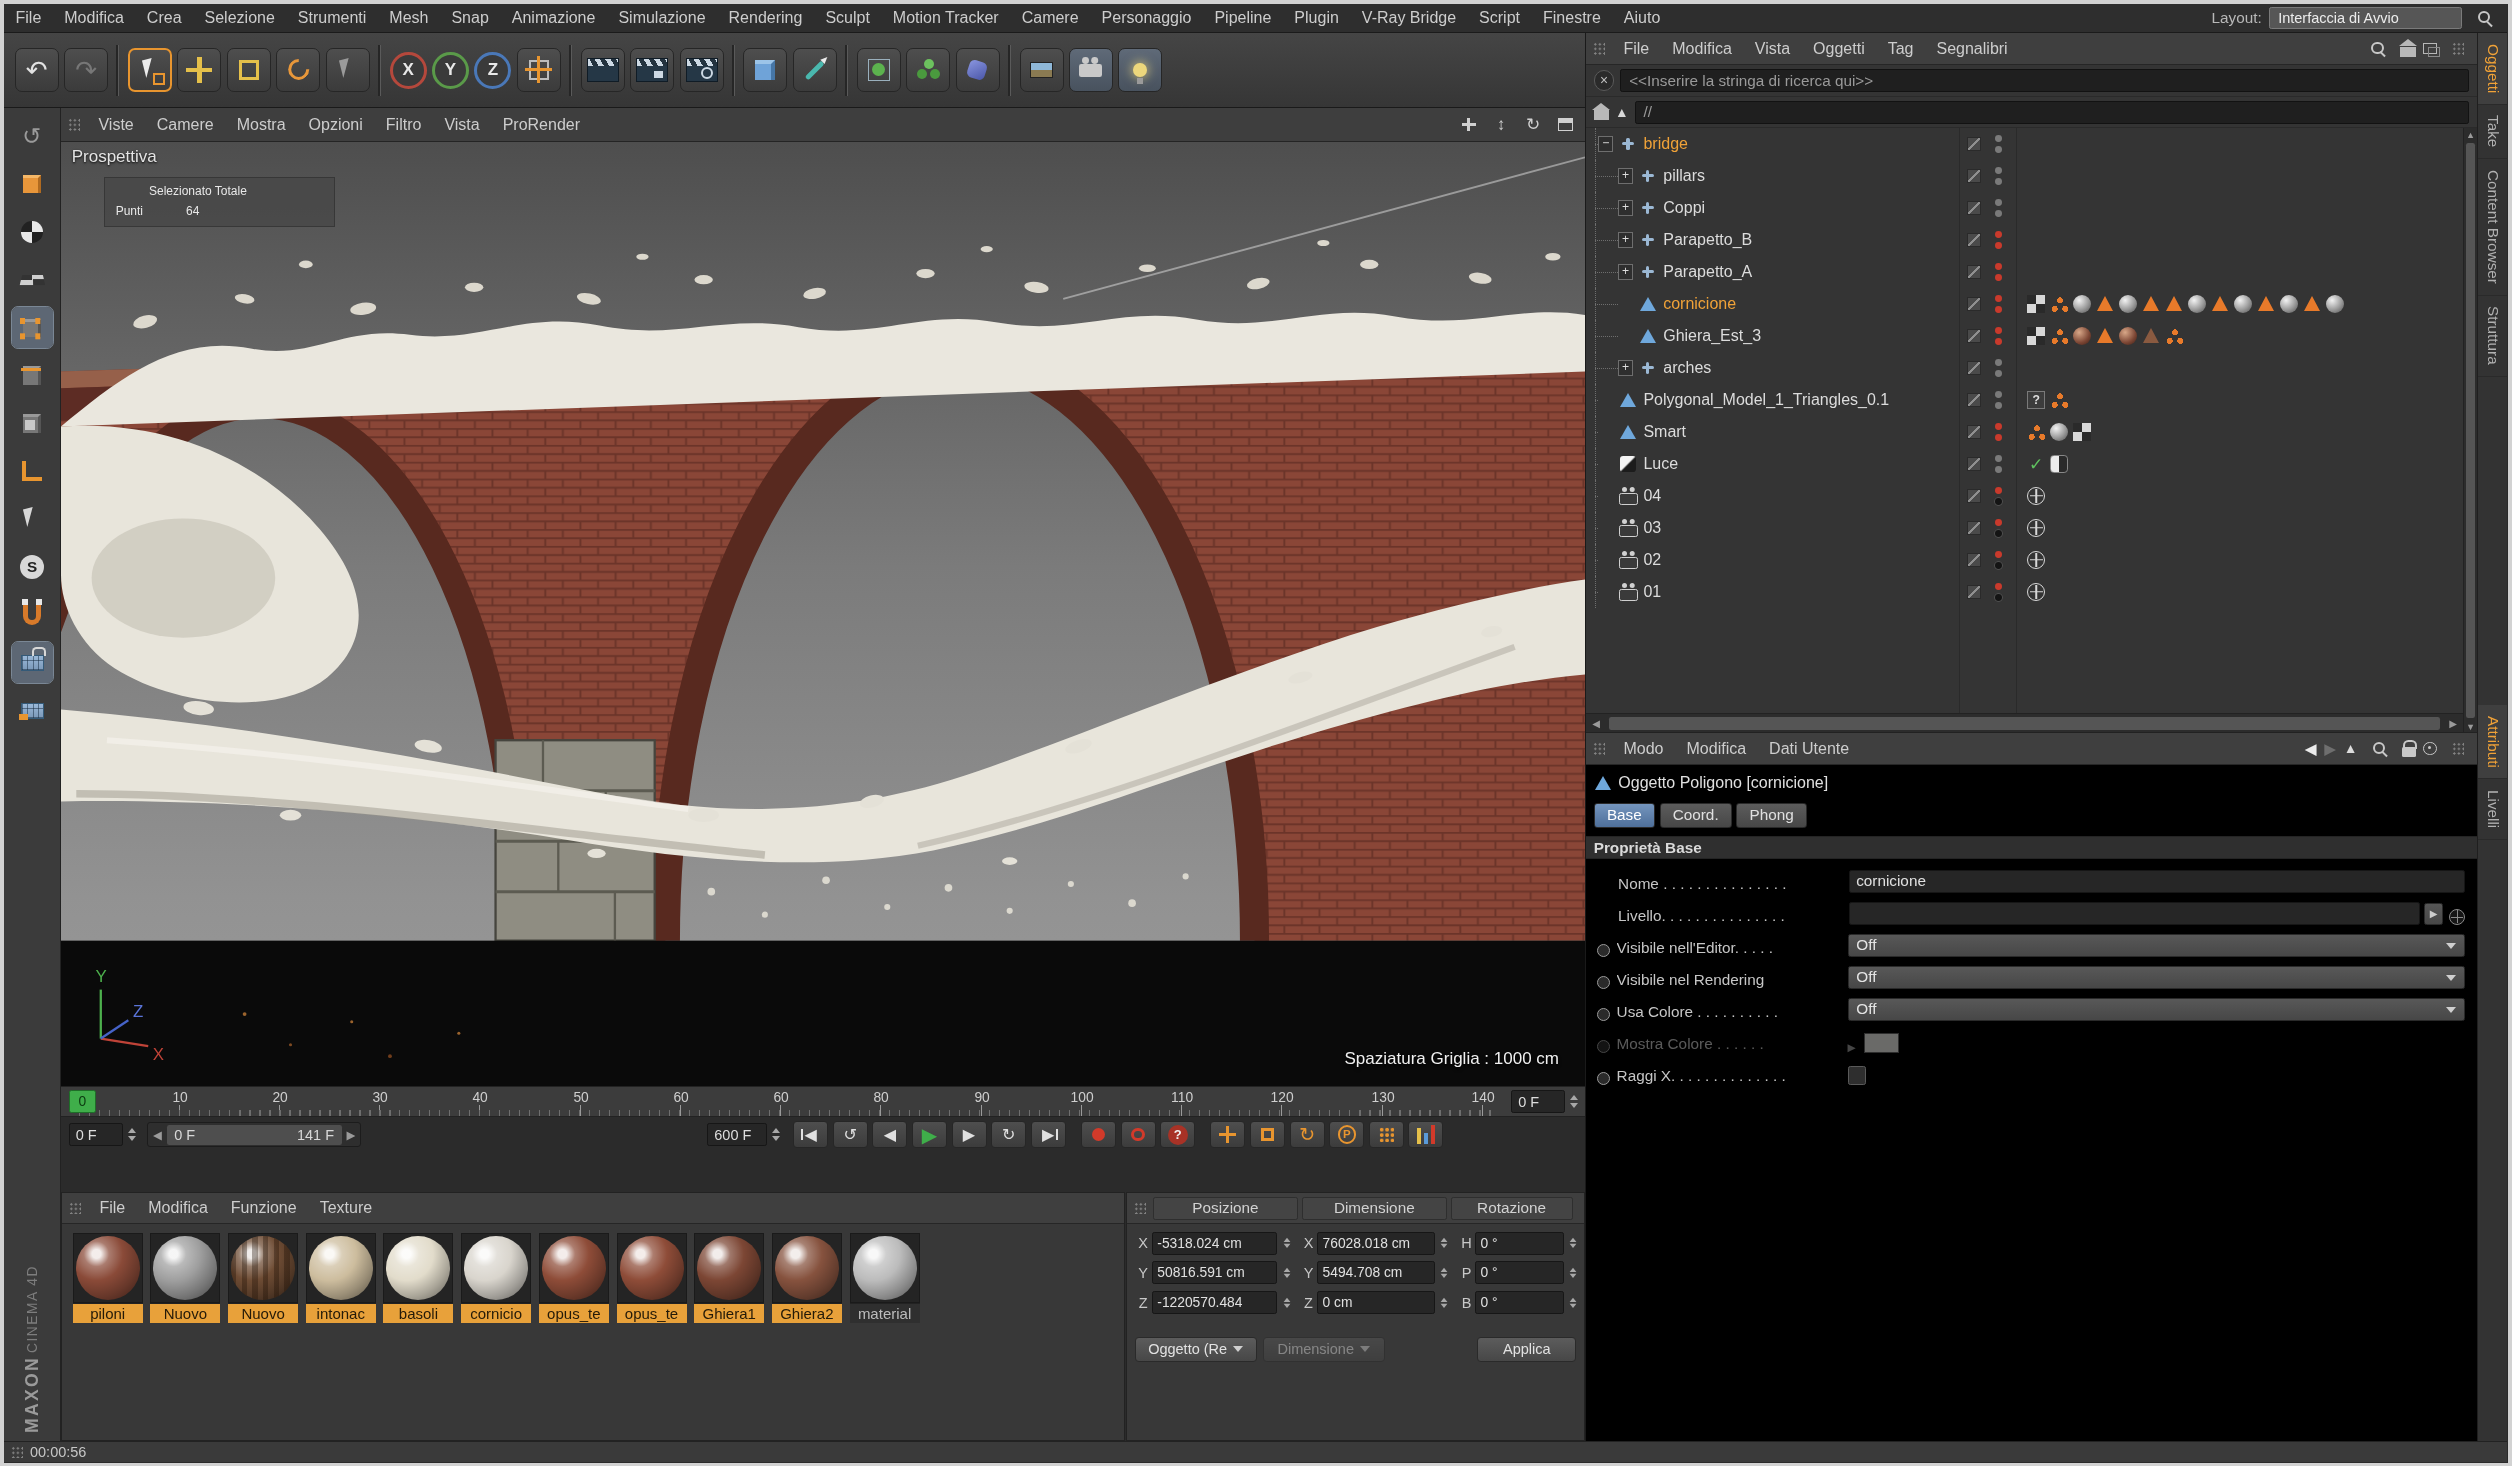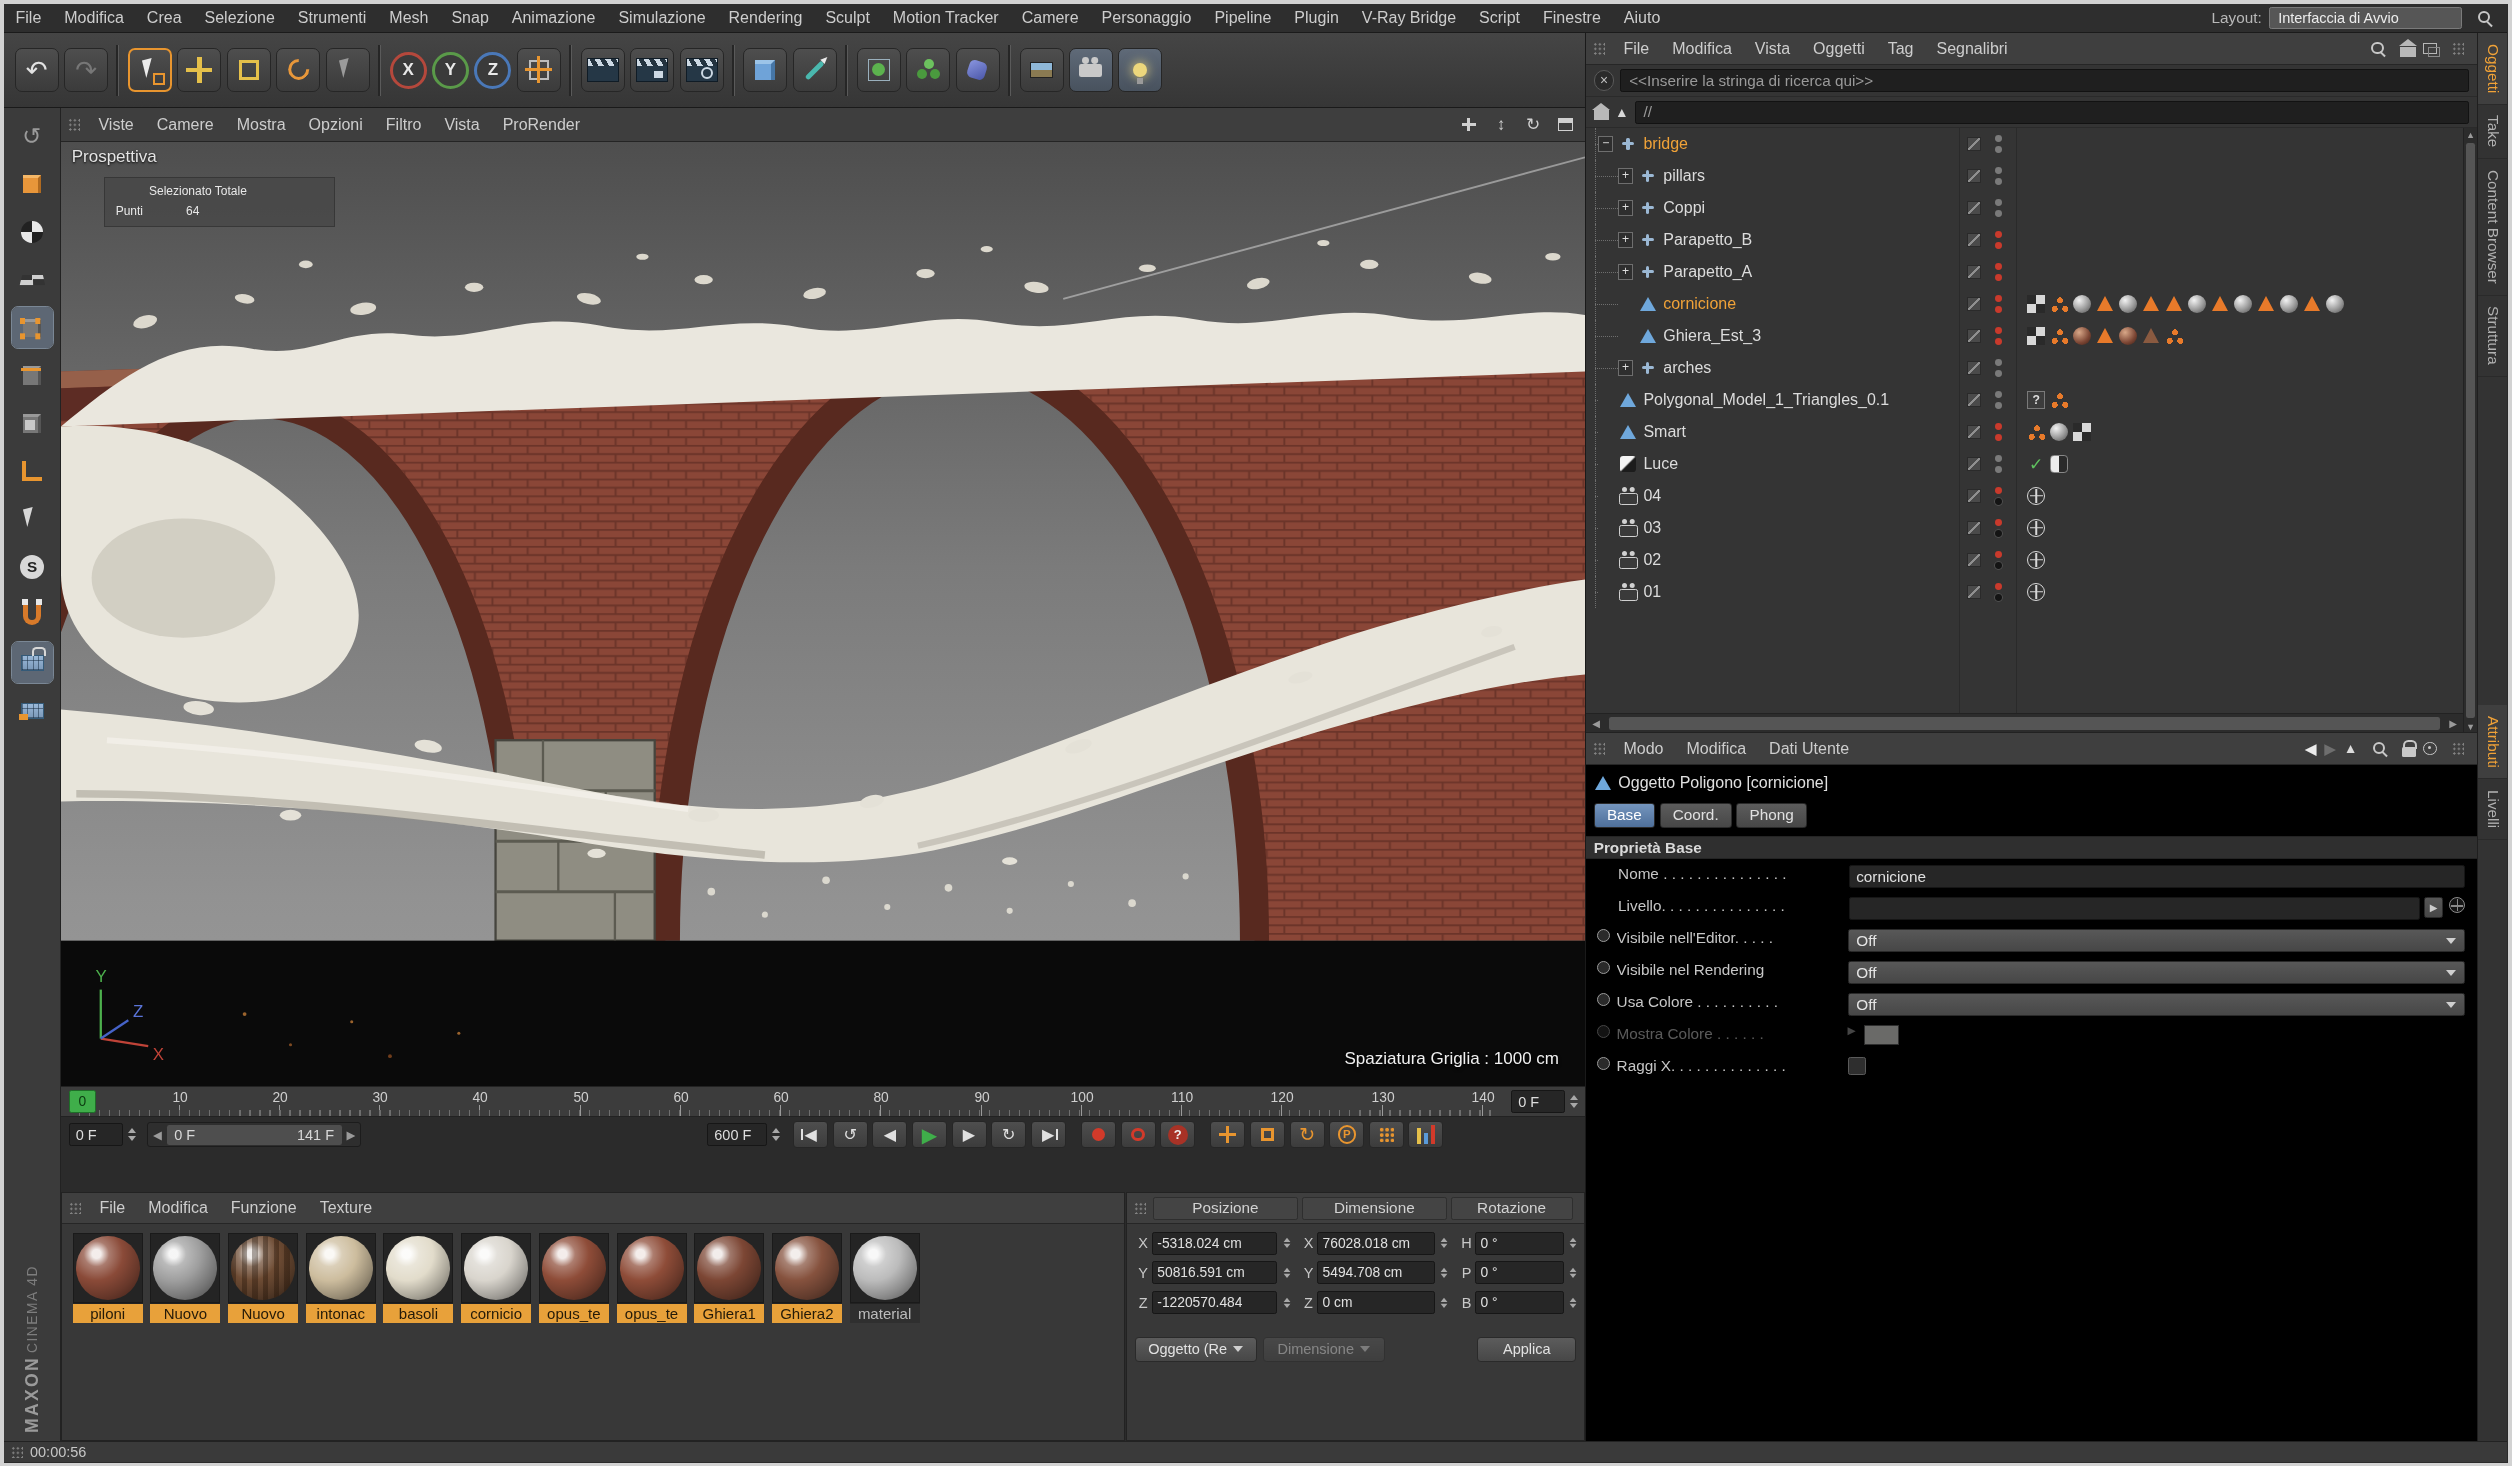--- a/index.html
+++ b/index.html
@@ -255,21 +255,21 @@
   
   #attr-panel{position:absolute;left:0;top:699px;right:0;bottom:0;background:#000000;border-top:1.5px solid #222}
   #attr-menubar{height:32px}
   #attr-title{position:absolute;left:0;top:32px;right:0;height:35px;display:flex;align-items:center;font-size:16px;color:#e0e0e0;padding-left:6.1px}
   #attr-tabs{position:absolute;left:7.7px;top:70px;display:flex}
   .attr-tab{height:24.5px;padding:0 12.2px;border-radius:3.1px;background:linear-gradient(#5c5c5c,#474747);border:0.8px solid #2a2a2a;
         color:#e0e0e0;font-size:15.3px;display:flex;align-items:center;margin-right:4.6px}
   .attr-tab.active{background:linear-gradient(#7495bd,#4e6f9a);color:#fff}
   .sect{position:absolute;left:0;top:103px;right:0;height:23px;background:#2f2f2f;border-top:0.8px solid #242424;border-bottom:0.8px solid #242424;
         display:flex;align-items:center;padding-left:7.7px;font-size:15.3px;color:#dadada;font-weight:bold}
-  .attr-row{position:absolute;left:10.7px;right:12.2px;height:27.5px;display:flex;align-items:flex-start;font-size:15.3px;color:#c6c6c6}
+  .attr-row{position:absolute;left:10.7px;right:12.2px;height:27.5px;display:flex;align-items:flex-end;font-size:15.3px;color:#c6c6c6}
   .anim-dot{width:13px;height:13px;border-radius:50%;border:1.5px solid #9a9a9a;background:#2a2a2a;margin-right:6.9px;flex:none}
   .anim-sp{width:21.4px;flex:none}
   .attr-label{width:231px;flex:none;white-space:nowrap;overflow:hidden}
   .attr-input{flex:1;height:23px;background:#262626;border:0.8px solid #161616;border-radius:2.3px;color:#e0e0e0;padding:0 6.1px;display:flex;align-items:center}
   .attr-drop{flex:1;height:23px;background:linear-gradient(#585858,#474747);border:0.8px solid #2a2a2a;border-radius:2.3px;color:#e4e4e4;
         padding:0 7.7px;display:flex;align-items:center;position:relative}
   .attr-drop::after{content:"";position:absolute;right:7.7px;top:8.4px;border-left:5.4px solid transparent;border-right:5.4px solid transparent;border-top:6.1px solid #cfcfcf}
   .mini-btn{width:18.4px;height:21.4px;background:linear-gradient(#565656,#474747);border:0.8px solid #2a2a2a;border-radius:2.3px;color:#ccc;
         display:flex;align-items:center;justify-content:center;font-size:10px;margin-left:4.6px;flex:none}
   .globe{width:16px;height:16px;border-radius:50%;background:#161616;border:1.5px solid #8a8a8a;margin-left:6.1px;position:relative;flex:none}

